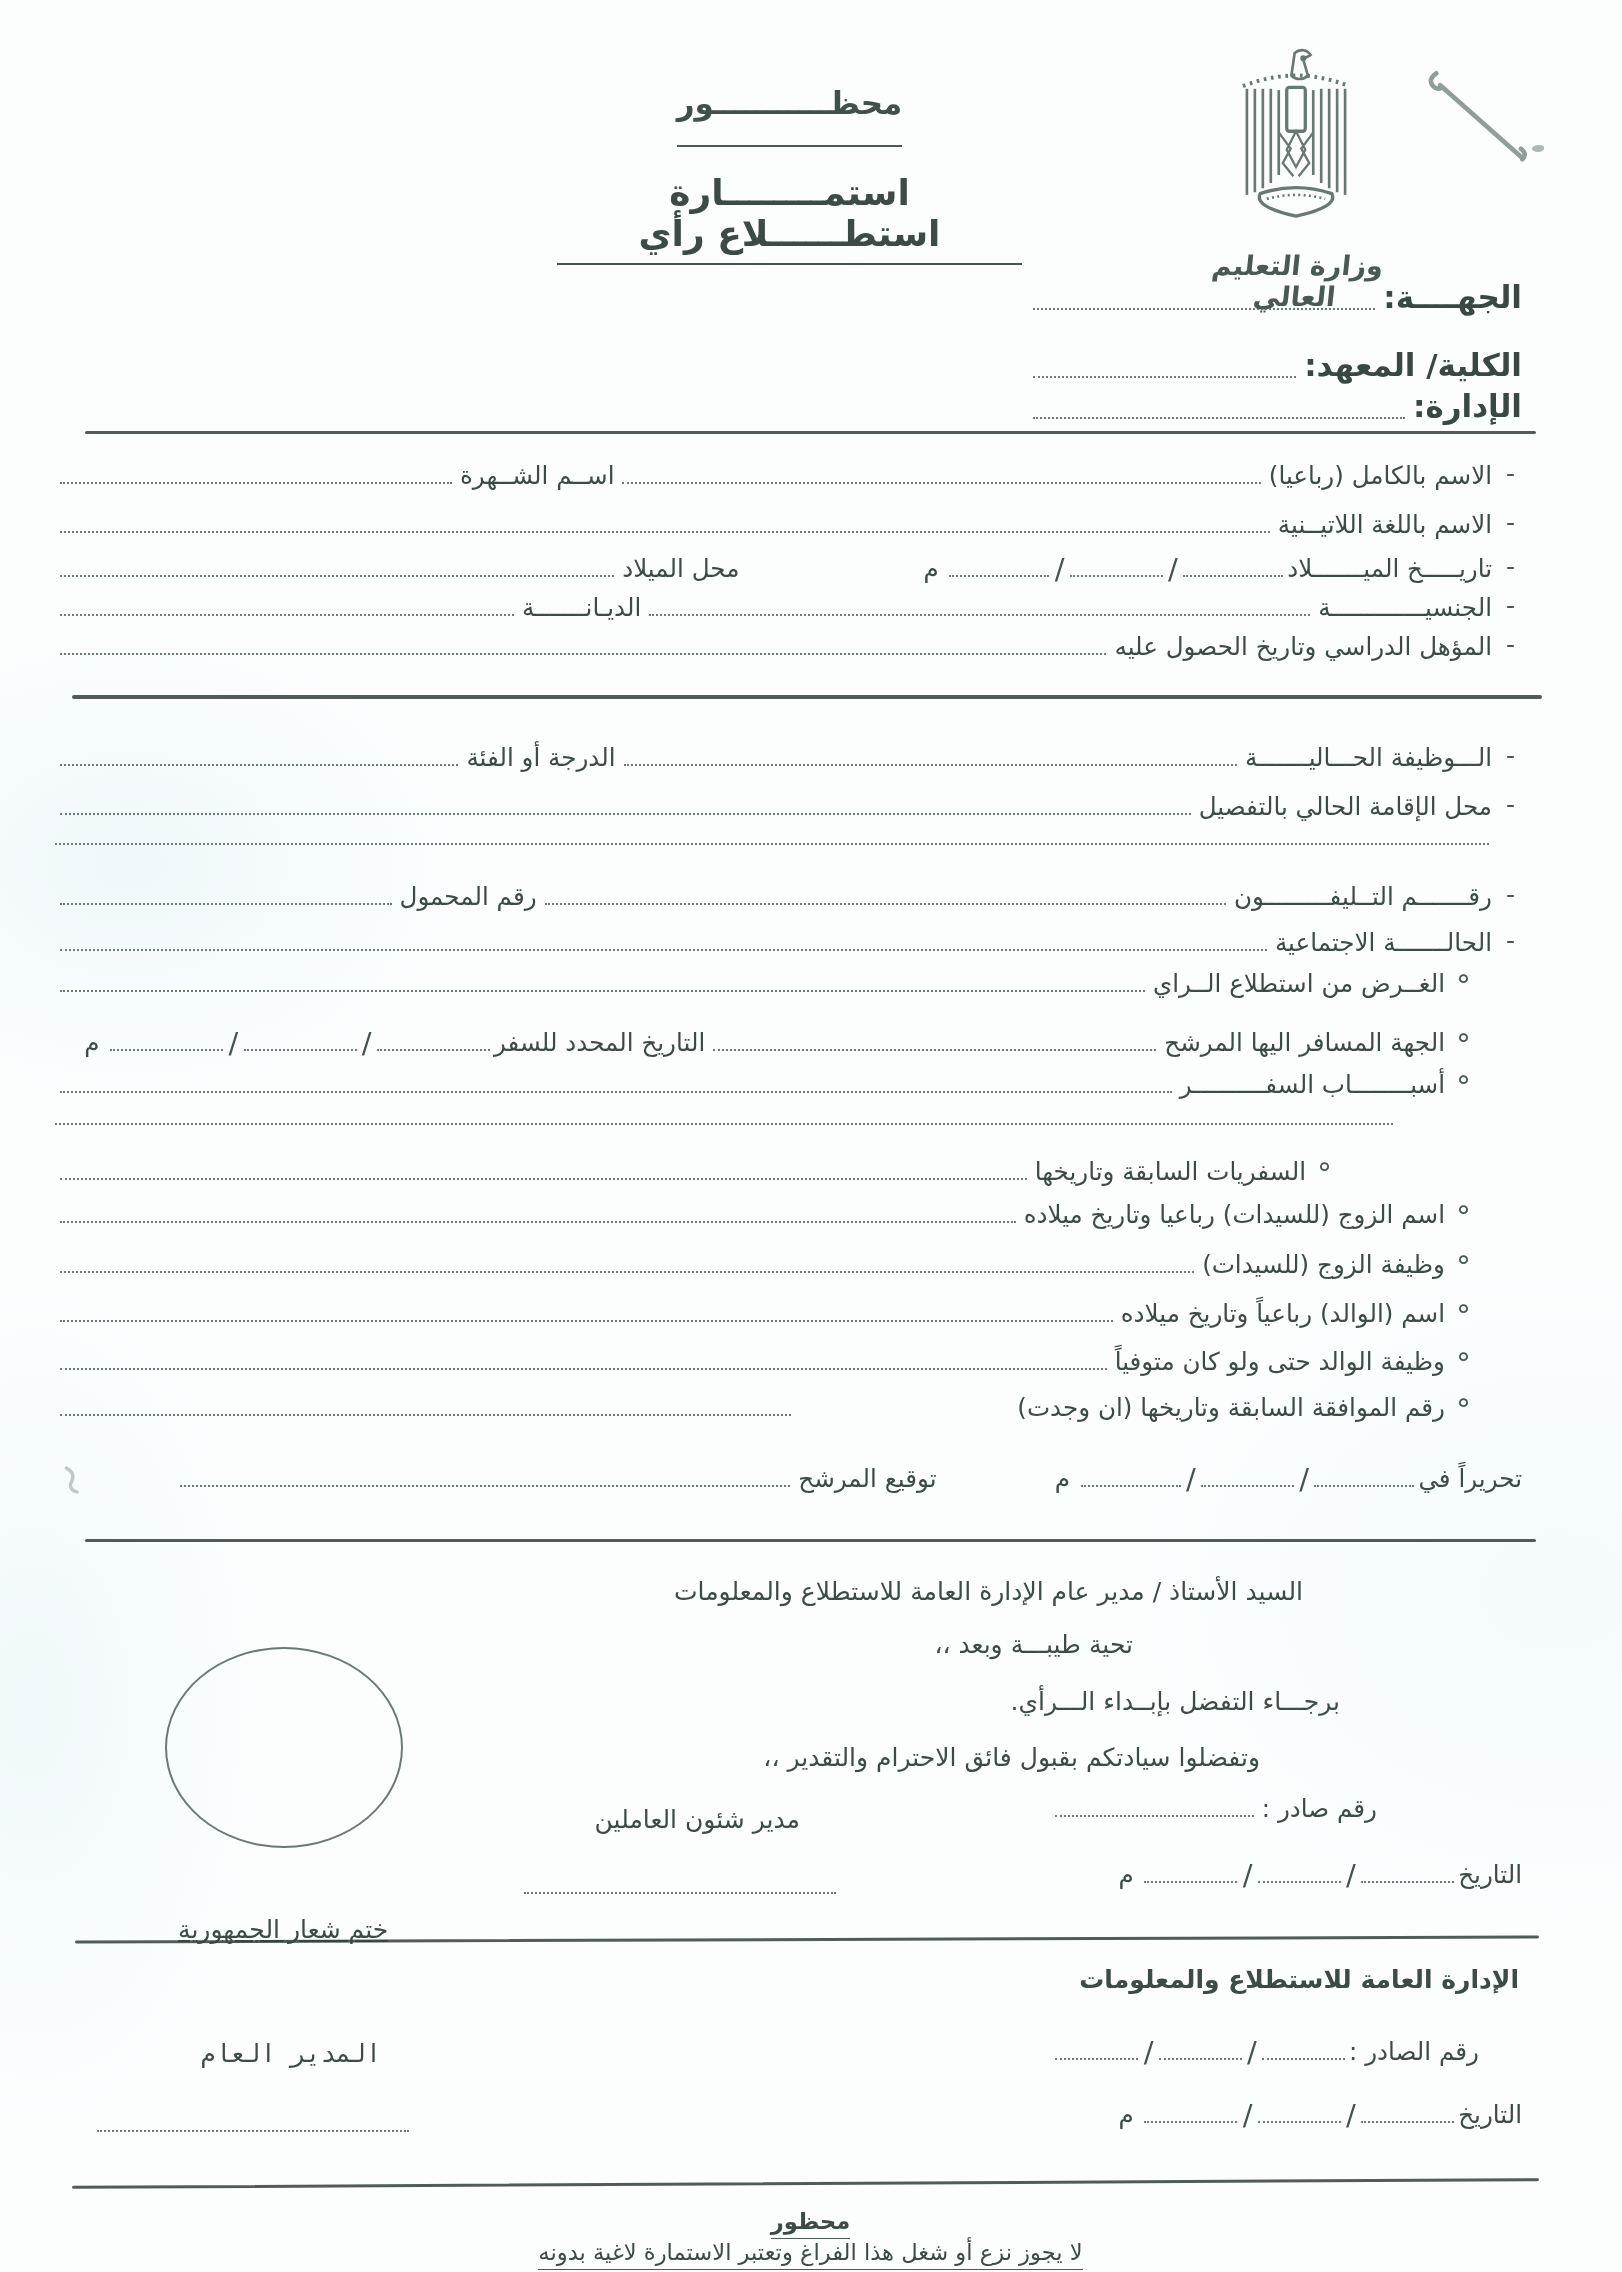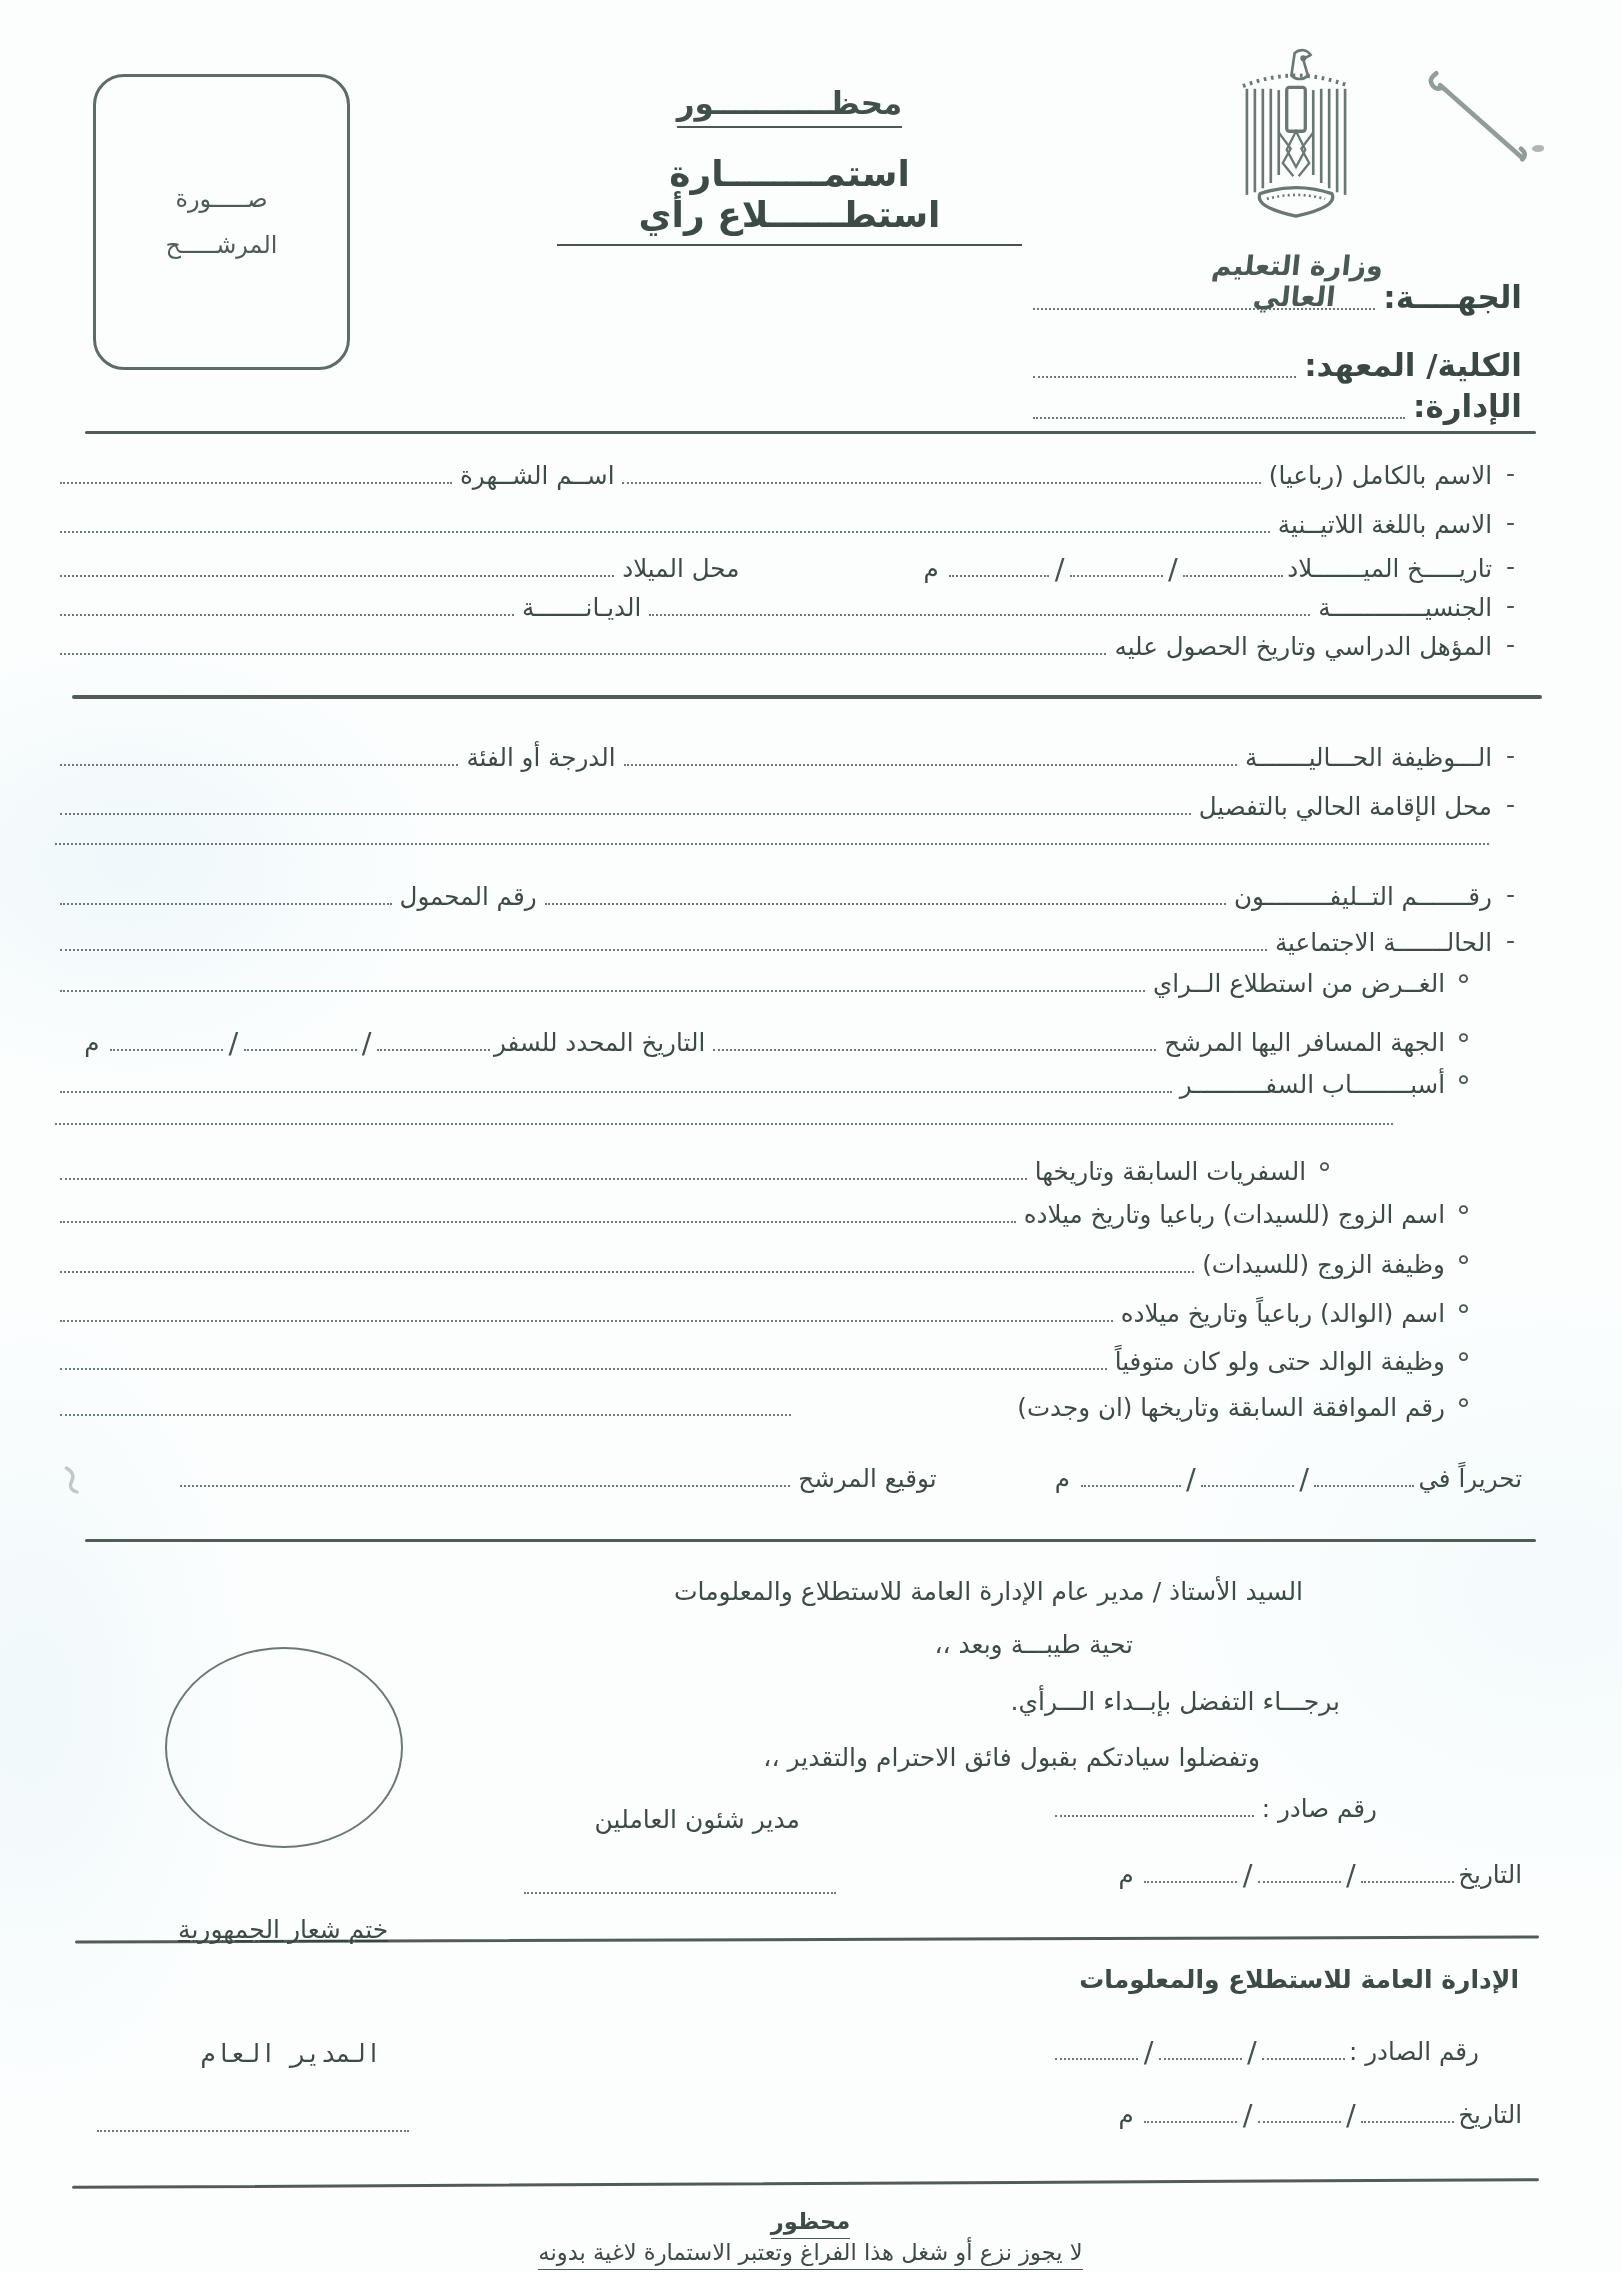--- a/index.html
+++ b/index.html
@@ -51,45 +51,41 @@
   .hrow .dots{margin-bottom:4.7px;}
   
   .photo{
     position:absolute; left:94px; top:74px; width:251px; height:290px;
     border:3.3px solid #5d6d66; border-radius:31px;
     display:flex; flex-direction:column; align-items:center; justify-content:center;
     gap:17.3px; font-size:24px; color:#4d5c55; letter-spacing:0.7px;
   }
   
   .heading{position:absolute; left:558px; top:85px; width:465px; text-align:center;}
-  .heading .cls{font-size:31px; font-weight:bold; color:#41504a; display:inline-block; border-bottom:2px solid #4a5953; padding-bottom:5px;}
+  .heading .cls{font-size:31px; font-weight:bold; color:#41504a; display:inline-block; border-bottom:2px solid #4a5953; padding-bottom:24px;}
   .heading .ttl{margin-top:25px; font-size:36px; font-weight:bold; color:#3c4b45; display:inline-block; border-bottom:2.7px solid #45544e; padding-bottom:9.3px; letter-spacing:0.7px;}
   
   .emblem{position:absolute; right:233px; top:45px; width:186px; text-align:center;}
   .ministry{margin-top:4px; font-size:27px; font-weight:bold; color:#4a5952; transform:skewX(-6deg); letter-spacing:0.7px;}
   
   .tline{position:absolute; font-size:25px; color:#3d4b45; white-space:nowrap;}
   .bold{font-weight:bold;}
   
   .stamp-circle{position:absolute; left:166px; top:1647px; width:234px; height:197px; border:2.7px solid #5a6a63; border-radius:50%; opacity:.9;}
   
   .fline{position:absolute; left:0; right:0; text-align:center; font-size:22.6px; color:#3d4b45;}
   .fline .u{display:inline-block; border-bottom:1.3px solid #4a5953; padding-bottom:4px;}
   
   .artifact{position:absolute; pointer-events:none;}
 </style>
 </head>
 <body>
 
 <div class="page">
 
-  <div class="photo">
-    <span>صـــــورة</span>
-    <span>المرشـــــح</span>
-  </div>
 
   <div class="heading">
     <div><span class="cls">محظـــــــــــور</span></div>
     <div><span class="ttl">استمــــــــارة استطــــــلاع رأي</span></div>
   </div>
 
   <div class="emblem">
     <svg viewBox="0 0 260 300" width="178" height="199">
       <g stroke="#5a6a63" fill="none" stroke-width="4" opacity="0.9">
         <path d="M128 12 c8 -7 19 -5 24 3 c-4 3 -9 3 -11 7 l7 24 c-7 7 -18 7 -25 0 z"></path>

